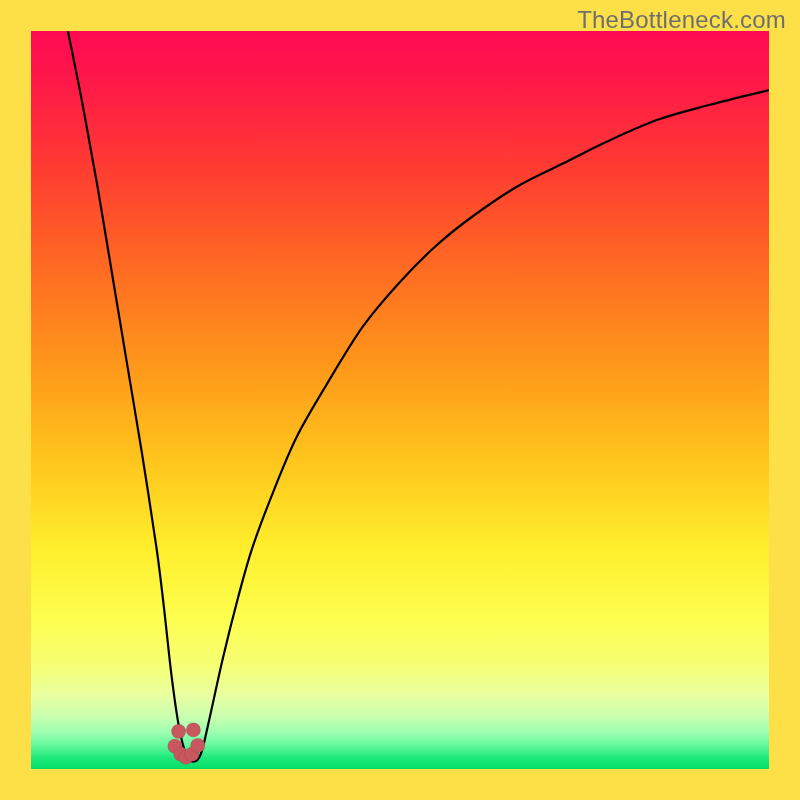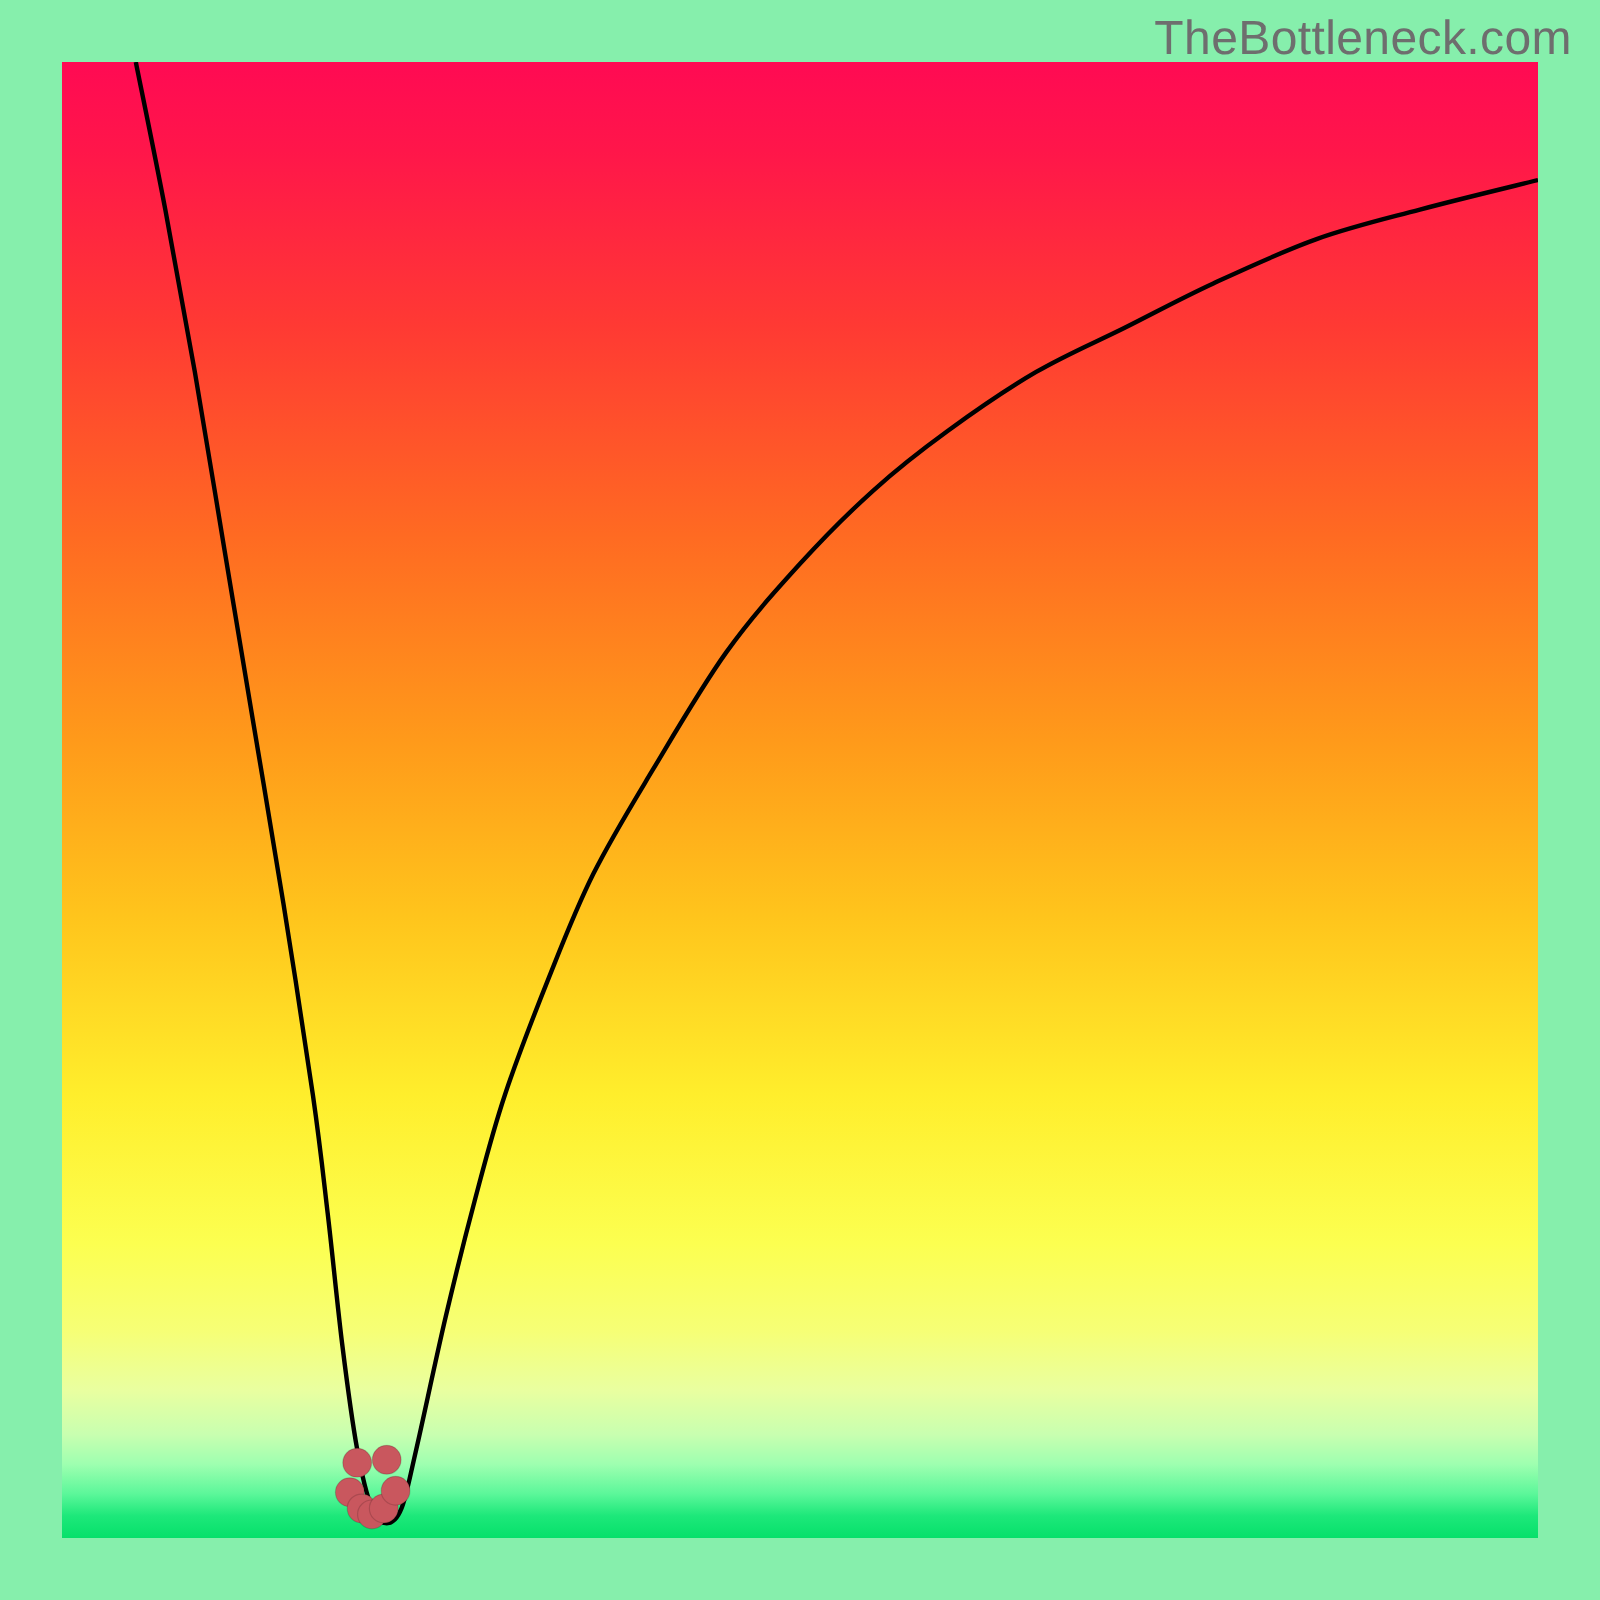--- a/index.html
+++ b/index.html
@@ -10,21 +10,21 @@
     overflow: hidden;
     background: #000;
     font-family: Arial, Helvetica, sans-serif;
   }
   .frame {
     position: absolute;
     left: 0;
     top: 0;
     width: 800px;
     height: 800px;
-    background: #86efac;
+    background: #fde047;
   }
   .plot-area {
     position: absolute;
     left: 31px;
     top: 31px;
     width: 738px;
     height: 738px;
     overflow: hidden;
   }
   .gradient {

